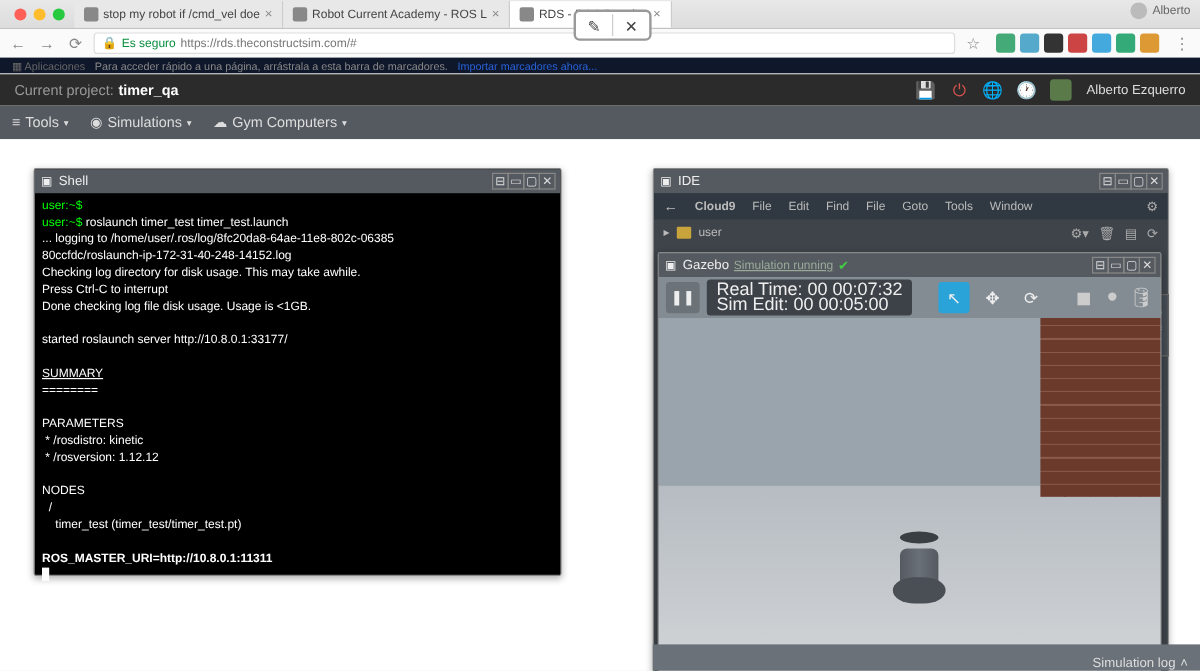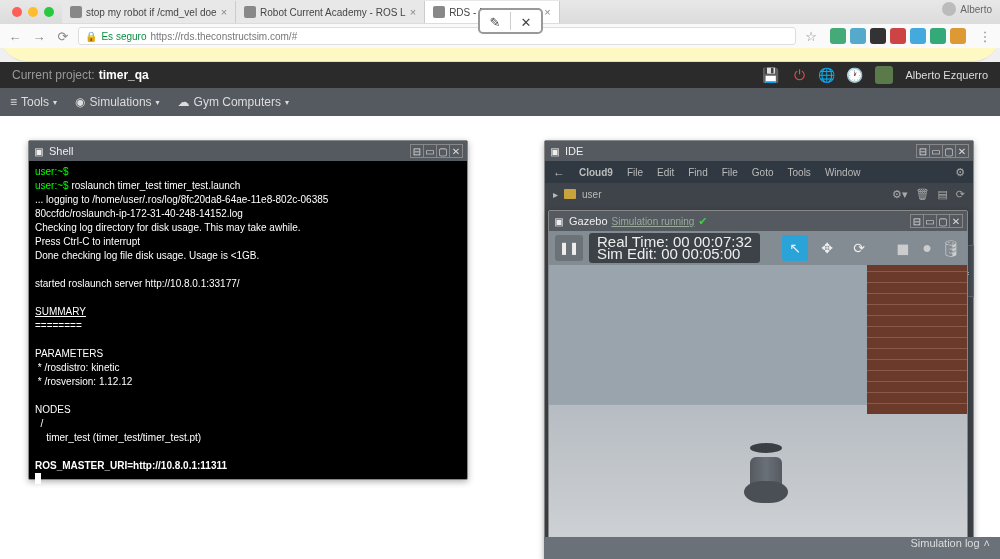--- a/index.html
+++ b/index.html
@@ -1,19 +1,19 @@
 <!DOCTYPE html>
 <html><head>
 <meta charset="utf-8">
 <style>
 * { margin: 0; padding: 0; box-sizing: border-box; font-family: -apple-system, BlinkMacSystemFont, "Segoe UI", Arial, sans-serif; }
 body { width: 1000px; height: 559px; background: #f0f0f0; overflow: hidden; position: relative; }
 
 
-.browser-chrome { height: 62px; background: #fef9c3; border-bottom: 1px solid #ddd; border-radius: 27px; }
+.browser-chrome { height: 62px; background: #0f172a; border-bottom: 1px solid #ddd; }
 .tab-bar { height: 24px; display: flex; align-items: center; padding: 0 4px; background: linear-gradient(#e8e8e8,#dcdcdc); }
 .traffic-lights { display: flex; gap: 6px; padding: 0 8px; }
 .tlight { width: 10px; height: 10px; border-radius: 50%; }
 .tl-red { background:#ff5f56; } .tl-yellow{background:#ffbd2e;} .tl-green{background:#27c93f;}
 .tab { display:flex; align-items:center; gap:4px; padding:2px 8px; font-size:10px; color:#444; border-right:1px solid #ccc; background:#e8e8e8; height:22px; }
 .tab.active{ background:#fff; }
 .favicon{ width:12px;height:12px;border-radius:2px;background:#888; }
 .tab-close{ font-size:11px;color:#888; }
 .addr-bar{ height:24px; display:flex;align-items:center;padding:0 6px;gap:6px;background:#fafafa; }
 .nav-btn{ width:18px;height:18px;display:flex;align-items:center;justify-content:center;color:#888;font-size:13px; }
@@ -90,21 +90,21 @@
 .gz-shapes{margin-left:auto;display:flex;gap:4px;}
 .gz-shape{width:20px;height:20px;display:flex;align-items:center;justify-content:center;color:#ccc;}
 .gz-view{position:relative;height:calc(100% - 54px);background:linear-gradient(#9aa4ad 0%,#9aa4ad 42%,#b6bcc2 42.2%,#d8dadc 100%); }
 .brick-wall{position:absolute;right:0;top:0;width:100px;height:45%;background:repeating-linear-gradient(0deg,#6b3a2a 0,#6b3a2a 10px,#8a5a4a 10px,#8a5a4a 11px),repeating-linear-gradient(90deg,transparent 0,transparent 20px,#8a5a4a 20px,#8a5a4a 21px);}
 .robot{position:absolute;left:195px;top:178px;width:44px;height:60px;}
 .robot-base{position:absolute;bottom:0;width:44px;height:22px;background:#4a4f55;border-radius:50%/60%;}
 .robot-body{position:absolute;bottom:10px;left:6px;width:32px;height:36px;background:linear-gradient(90deg,#555a60,#6a7078,#555a60);border-radius:6px;}
 .robot-top{position:absolute;top:0;left:6px;width:32px;height:10px;background:#3a3f44;border-radius:50%;}
 
 
-.sim-log{position:absolute;bottom:0;right:0;left:544px;height:22px;background:#6a7178;color:#ddd;font-size:11px;display:flex;align-items:flex-start;justify-content:flex-end;padding:0 10px;gap:4px;}
+.sim-log{position:absolute;bottom:0;right:0;left:544px;height:22px;background:#6a7178;color:#ddd;font-size:11px;display:flex;align-items:flex-end;justify-content:flex-end;padding:0 10px;gap:4px;}
 
 
 .user-badge{position:absolute;top:2px;right:8px;font-size:10px;color:#666;display:flex;align-items:center;gap:4px;}
 .user-avatar{width:14px;height:14px;border-radius:50%;background:#bbb;}
 </style>
 </head>
 <body>
 
 <div class="browser-chrome">
   <div class="tab-bar">
@@ -146,20 +146,25 @@
     <div class="ext-icons">
       <div class="ext-icon" style="background:#4a7"></div>
       <div class="ext-icon" style="background:#5ac"></div>
       <div class="ext-icon" style="background:#333"></div>
       <div class="ext-icon" style="background:#c44"></div>
       <div class="ext-icon" style="background:#4ad"></div>
       <div class="ext-icon" style="background:#3a7"></div>
       <div class="ext-icon" style="background:#d93"></div>
     </div>
     <div class="nav-btn">⋮</div>
+  </div>
+  <div class="bookmarks-bar">
+    <span class="bm-apps">▦ <span>Aplicaciones</span></span>
+    <span class="bm-text">Para acceder rápido a una página, arrástrala a esta barra de marcadores.</span>
+    <span class="bm-import">Importar marcadores ahora...</span>
   </div>
 </div>
 
 <div class="float-tb">
   <div class="ft-btn">✎</div>
   <div class="ft-sep"></div>
   <div class="ft-btn">✕</div>
 </div>
 
 <div class="app-header">

